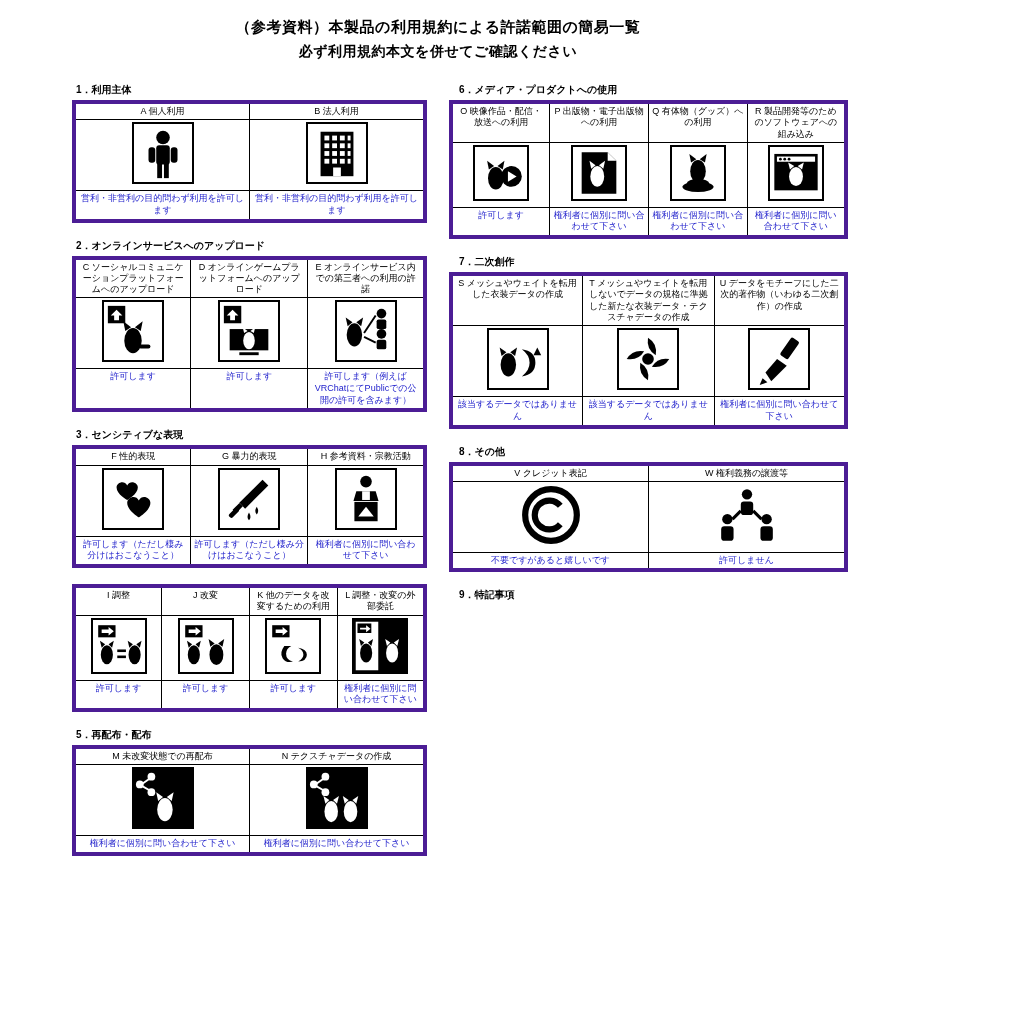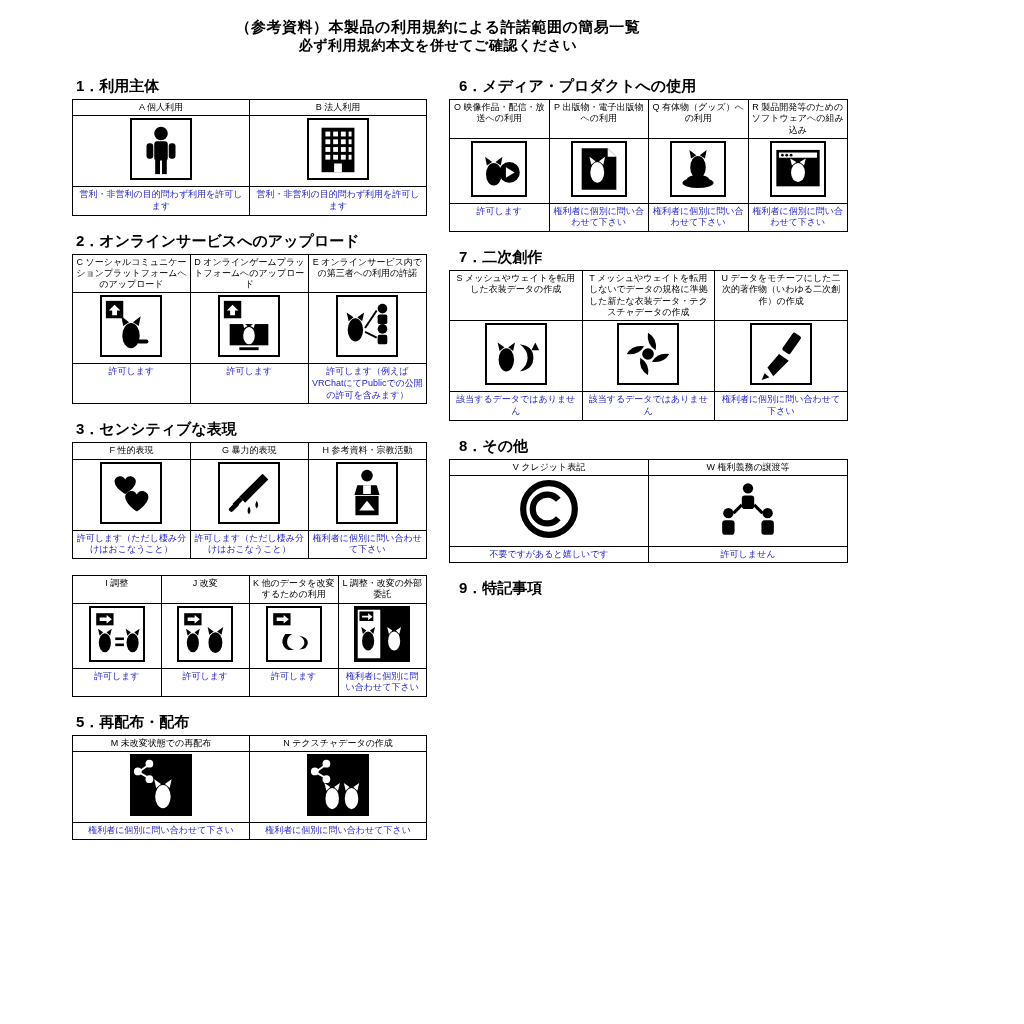--- a/index.html
+++ b/index.html
@@ -10,40 +10,40 @@
     font-family: "Liberation Sans", sans-serif;
     color: #000;
   }
   #page {
     position: relative;
     width: 876px; height: 1024px;
     padding: 10px 28px 0 28px;
   }
   .title-block { text-align: center; margin-top: 8px; }
   .title-line1 { font-size: 15px; font-weight: bold; letter-spacing: 0.5px; }
-  .title-line2 { font-size: 14px; font-weight: bold; letter-spacing: 0.5px; }
+  .title-line2 { font-size: 14px; font-weight: bold; margin-top: 6px; letter-spacing: 0.5px; }
 
   .columns { display: flex; gap: 22px; margin-top: 22px; align-items: flex-start; }
   .col { width: 470px; }
   .col.right { width: 470px; }
 
   .section { margin-bottom: 16px; }
   .section-title {
-    font-size: 15px;
+    font-size: 10px;
     font-weight: bold;
     margin-bottom: 3px;
     padding-left: 48px;
   }
   .right .section-title { padding-left: 10px; }
 
   table.grid {
     border-collapse: collapse;
     table-layout: fixed;
     width: 100%;
-    border: 1px solid #4c1d95;
+    border: 4px solid #4c1d95;
     padding-left: 7px;
   }
   table.grid td {
     border: 1px solid #000;
     vertical-align: top;
     padding: 2px 3px;
   }
   .hdr {
     font-size: 9px;
     text-align: center;

